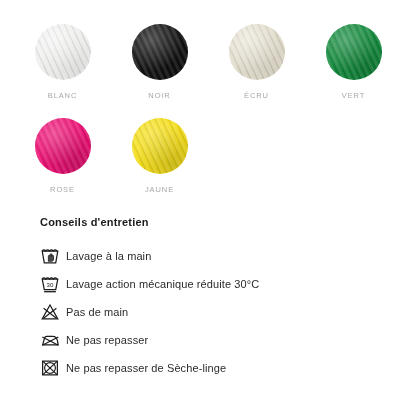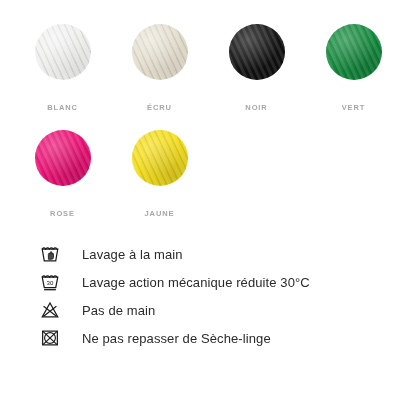--- a/index.html
+++ b/index.html
@@ -80,28 +80,27 @@
       ),
       repeating-linear-gradient(
         0deg,
         rgba(0,0,0,0.12) 0px,
         rgba(0,0,0,0.0) 4px,
         rgba(255,255,255,0.12) 6px,
         rgba(0,0,0,0.0) 9px
       );
   }
   .swatch-label {
-    margin-top: 23px;
+    margin-top: 11px;
     font-size: 7.5px;
     letter-spacing: 0.9px;
     color: #a7a7a7;
     text-transform: uppercase;
     text-align: left;
     white-space: nowrap;
-    font-weight: bold;
   }
 
   
   .care-section {
     margin-top: 22px;
     padding: 0 40px;
   }
   .care-title {
     font-size: 11px;
     font-weight: bold;
@@ -120,47 +119,47 @@
   }
   .care-icon {
     width: 26px;
     min-width: 26px;
     height: 22px;
     display: flex;
     align-items: center;
     justify-content: flex-start;
   }
   .care-text {
-    margin-left: 16px;
-    font-size: 13px;
+    margin-left: 0;
+    font-size: 11px;
     color: #2b2b2b;
     letter-spacing: 0.1px;
     white-space: nowrap;
   }
 </style>
 </head>
 <body>
 
 <div class="swatch-grid">
 
   <div class="swatch-cell">
     <div class="swatch-ball light-ball" style="background-color: rgb(239, 239, 238);"></div>
     <div class="swatch-label">BLANC</div>
   </div>
 
   <div class="swatch-cell">
+    <div class="swatch-ball" style="background-color: rgb(18, 18, 18);"></div>
+    <div class="swatch-label">NOIR</div>
+  </div>
+
+  <div class="swatch-cell">
     <div class="swatch-ball light-ball" style="background-color: rgb(226, 220, 203);"></div>
     <div class="swatch-label">ÉCRU</div>
   </div>
 
-  <div class="swatch-cell">
-    <div class="swatch-ball" style="background-color: rgb(18, 18, 18);"></div>
-    <div class="swatch-label">NOIR</div>
-  </div>
-
 
   <div class="swatch-cell">
     <div class="swatch-ball" style="background-color: rgb(18, 138, 60);"></div>
     <div class="swatch-label">VERT</div>
   </div>
 
   <div class="swatch-cell">
     <div class="swatch-ball" style="background-color: rgb(237, 15, 116);"></div>
     <div class="swatch-label">ROSE</div>
   </div>
@@ -168,20 +167,21 @@
 
   <div class="swatch-cell">
     <div class="swatch-ball" style="background-color: rgb(245, 222, 24);"></div>
     <div class="swatch-label">JAUNE</div>
   </div>
 
 </div>
 
 <div class="care-section">
 
+  <div class="care-title">Conseils d'entretien</div>
 
   <div class="care-list">
 
     <div class="care-row">
       <span class="care-icon">
         <svg width="20" height="18" viewBox="0 0 24 22">
           <path d="M2.5 5 L21.5 5 L19 19.5 L5 19.5 Z" fill="none" stroke="#1b1b1b" stroke-width="1.5"></path>
           <path d="M2.5 5 Q4.5 2.2 6.8 5 Q9.1 2.2 11.4 5 Q13.7 2.2 16 5 Q18.3 2.2 20.6 5" fill="none" stroke="#1b1b1b" stroke-width="1.4"></path>
           <path d="M10 17.5 L10 11.5 Q10 10.2 11.1 10.2 Q12.2 10.2 12.2 11.5 L12.2 9.4
                    Q12.2 8.2 13.3 8.2 Q14.4 8.2 14.4 9.4 L14.4 11.2 Q14.4 10.2 15.4 10.2
@@ -207,20 +207,30 @@
       <span class="care-icon">
         <svg width="20" height="18" viewBox="0 0 24 22">
           <path d="M12 2.5 L21.5 19.5 L2.5 19.5 Z" fill="none" stroke="#1b1b1b" stroke-width="1.5"></path>
           <line x1="4.2" y1="6.5" x2="19.8" y2="18.6" stroke="#1b1b1b" stroke-width="1.4"></line>
           <line x1="19.8" y1="6.5" x2="4.2" y2="18.6" stroke="#1b1b1b" stroke-width="1.4"></line>
         </svg>
       </span>
       <span class="care-text">Pas de main</span>
     </div>
 
+    <div class="care-row">
+      <span class="care-icon">
+        <svg width="20" height="18" viewBox="0 0 24 22">
+          <path d="M3 17 L5.5 8.2 Q6 6.6 7.8 6.6 L15.5 6.6 Q19.5 6.6 21 11.4 L22 17 Z" fill="none" stroke="#1b1b1b" stroke-width="1.5" stroke-linejoin="round"></path>
+          <line x1="2.6" y1="7.2" x2="22.2" y2="17.4" stroke="#1b1b1b" stroke-width="1.4"></line>
+          <line x1="22.2" y1="7.2" x2="2.6" y2="17.4" stroke="#1b1b1b" stroke-width="1.4"></line>
+        </svg>
+      </span>
+      <span class="care-text">Ne pas repasser</span>
+    </div>
 
     <div class="care-row">
       <span class="care-icon">
         <svg width="20" height="18" viewBox="0 0 24 22">
           <rect x="3" y="2.6" width="18" height="16.8" fill="none" stroke="#1b1b1b" stroke-width="1.5"></rect>
           <circle cx="12" cy="11" r="6.6" fill="none" stroke="#1b1b1b" stroke-width="1.4"></circle>
           <line x1="3.4" y1="3" x2="20.6" y2="19" stroke="#1b1b1b" stroke-width="1.4"></line>
           <line x1="20.6" y1="3" x2="3.4" y2="19" stroke="#1b1b1b" stroke-width="1.4"></line>
         </svg>
       </span>

